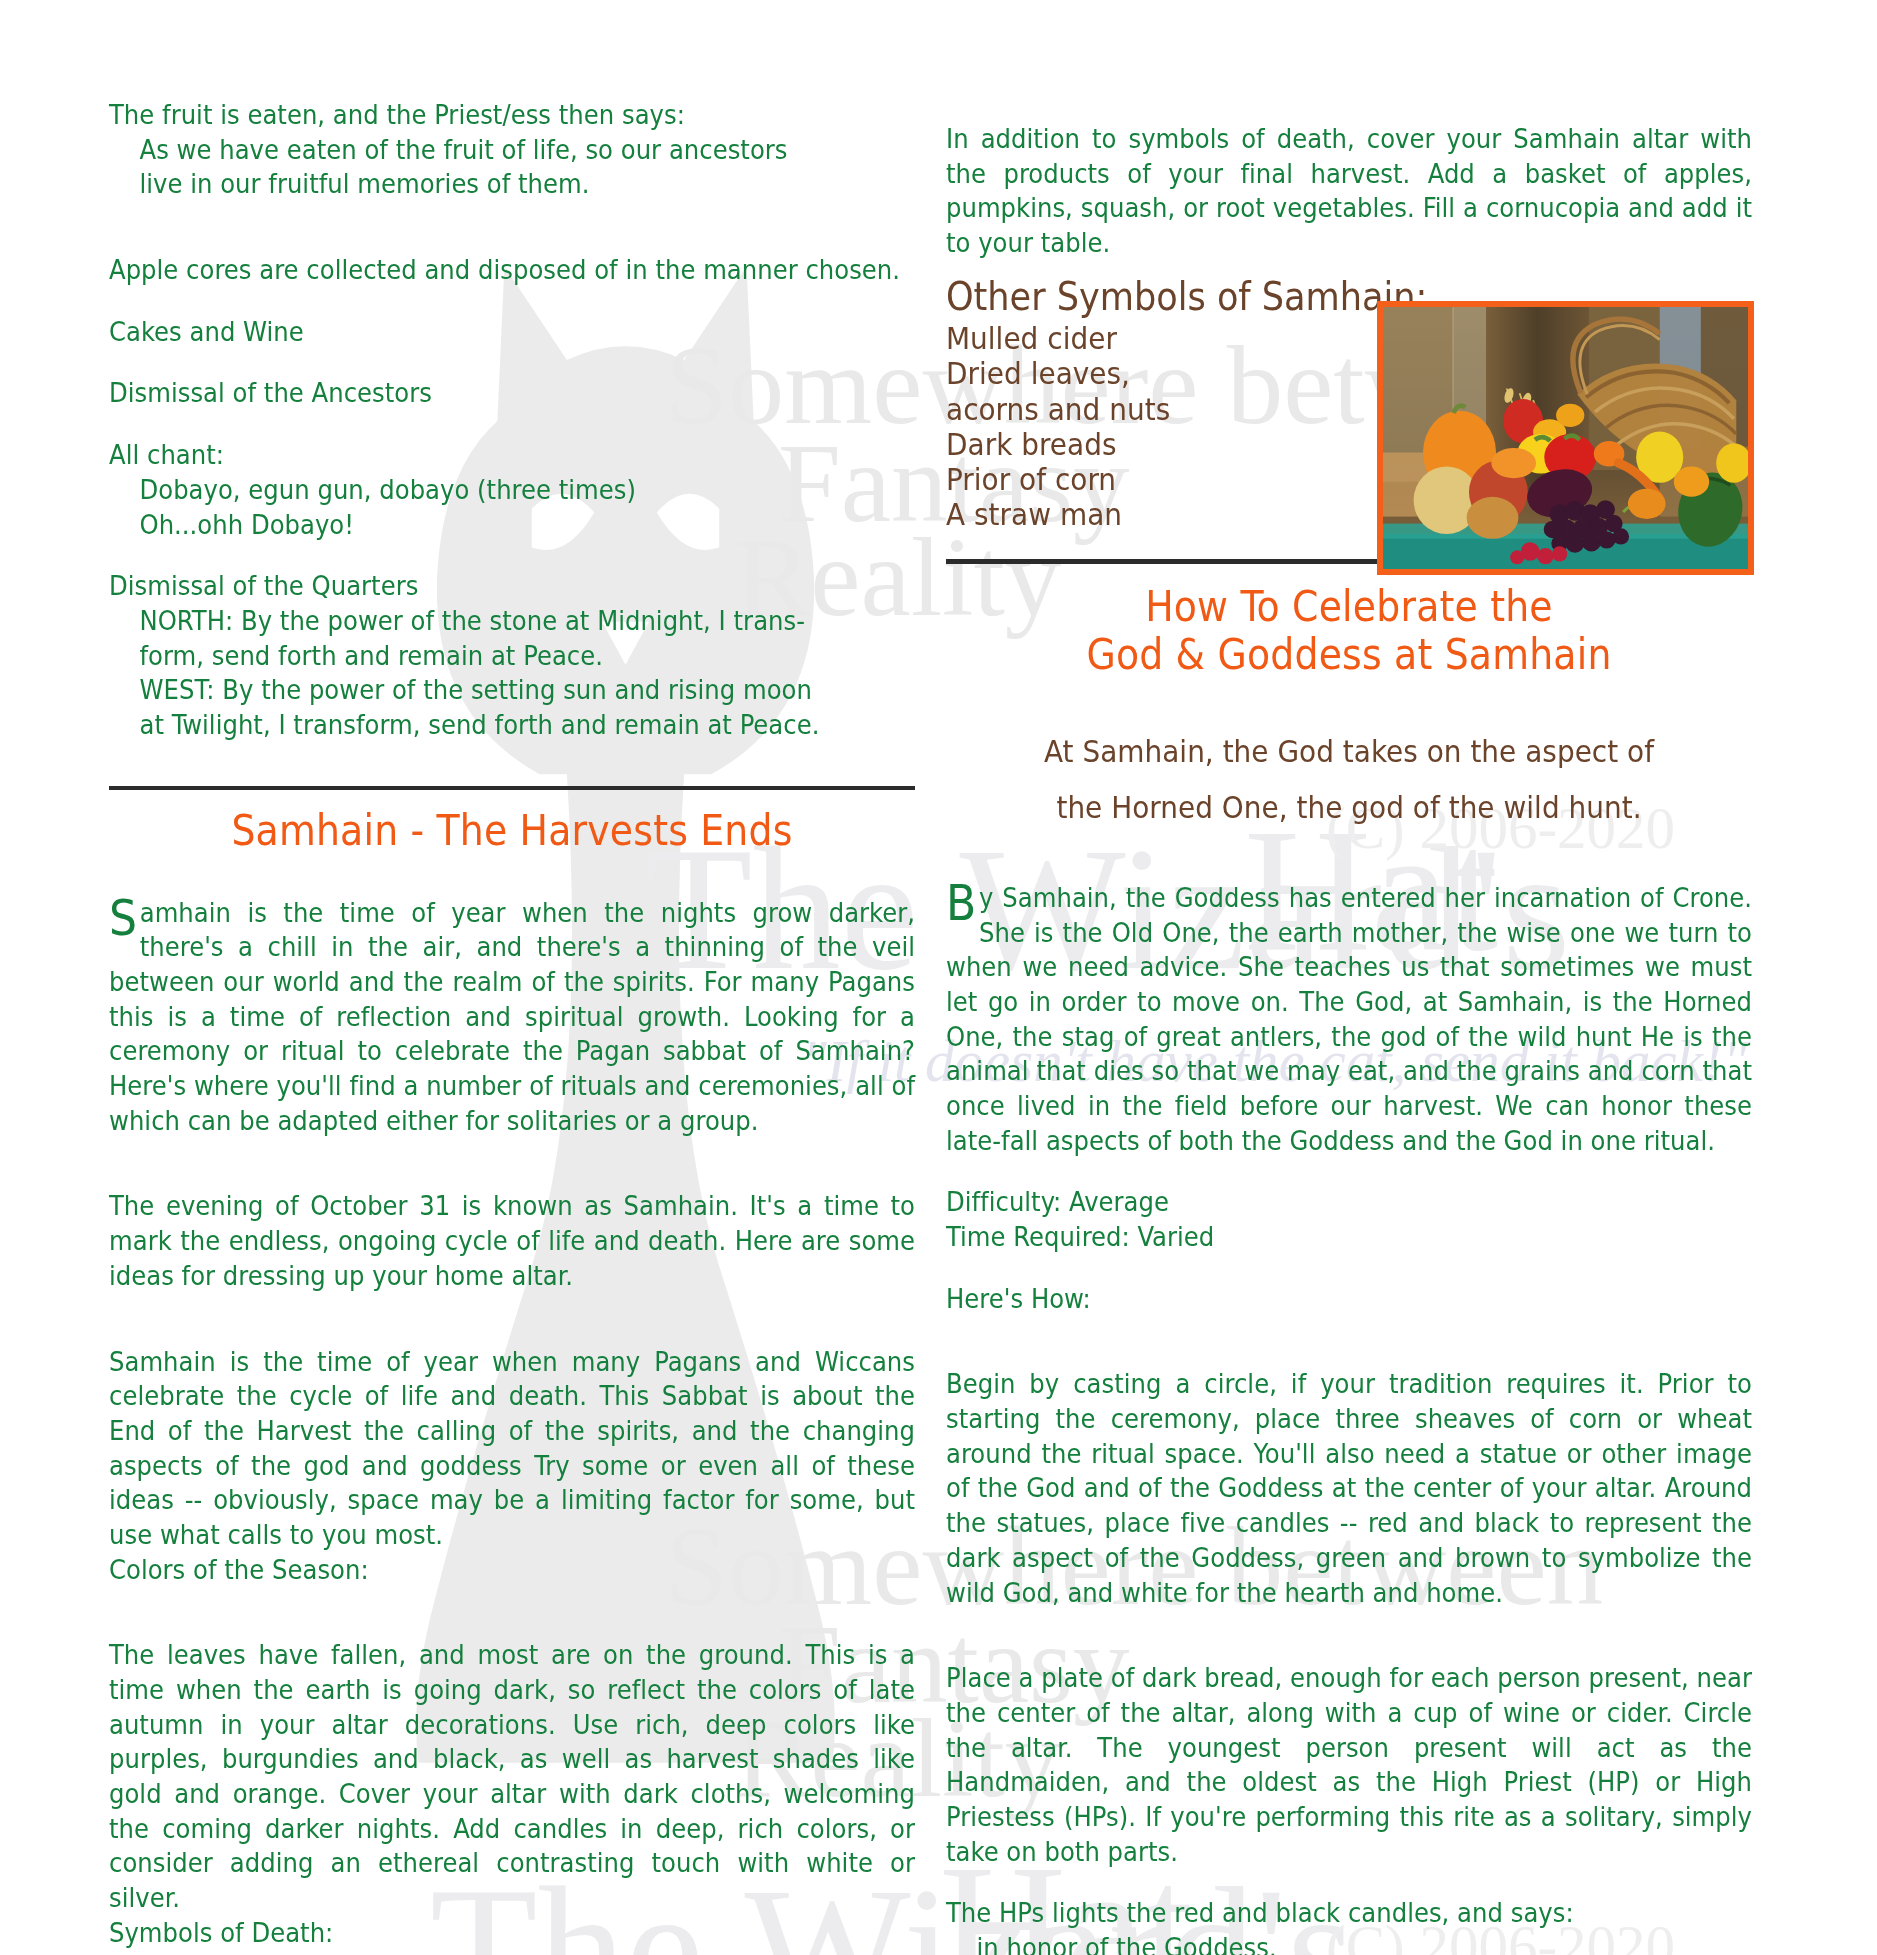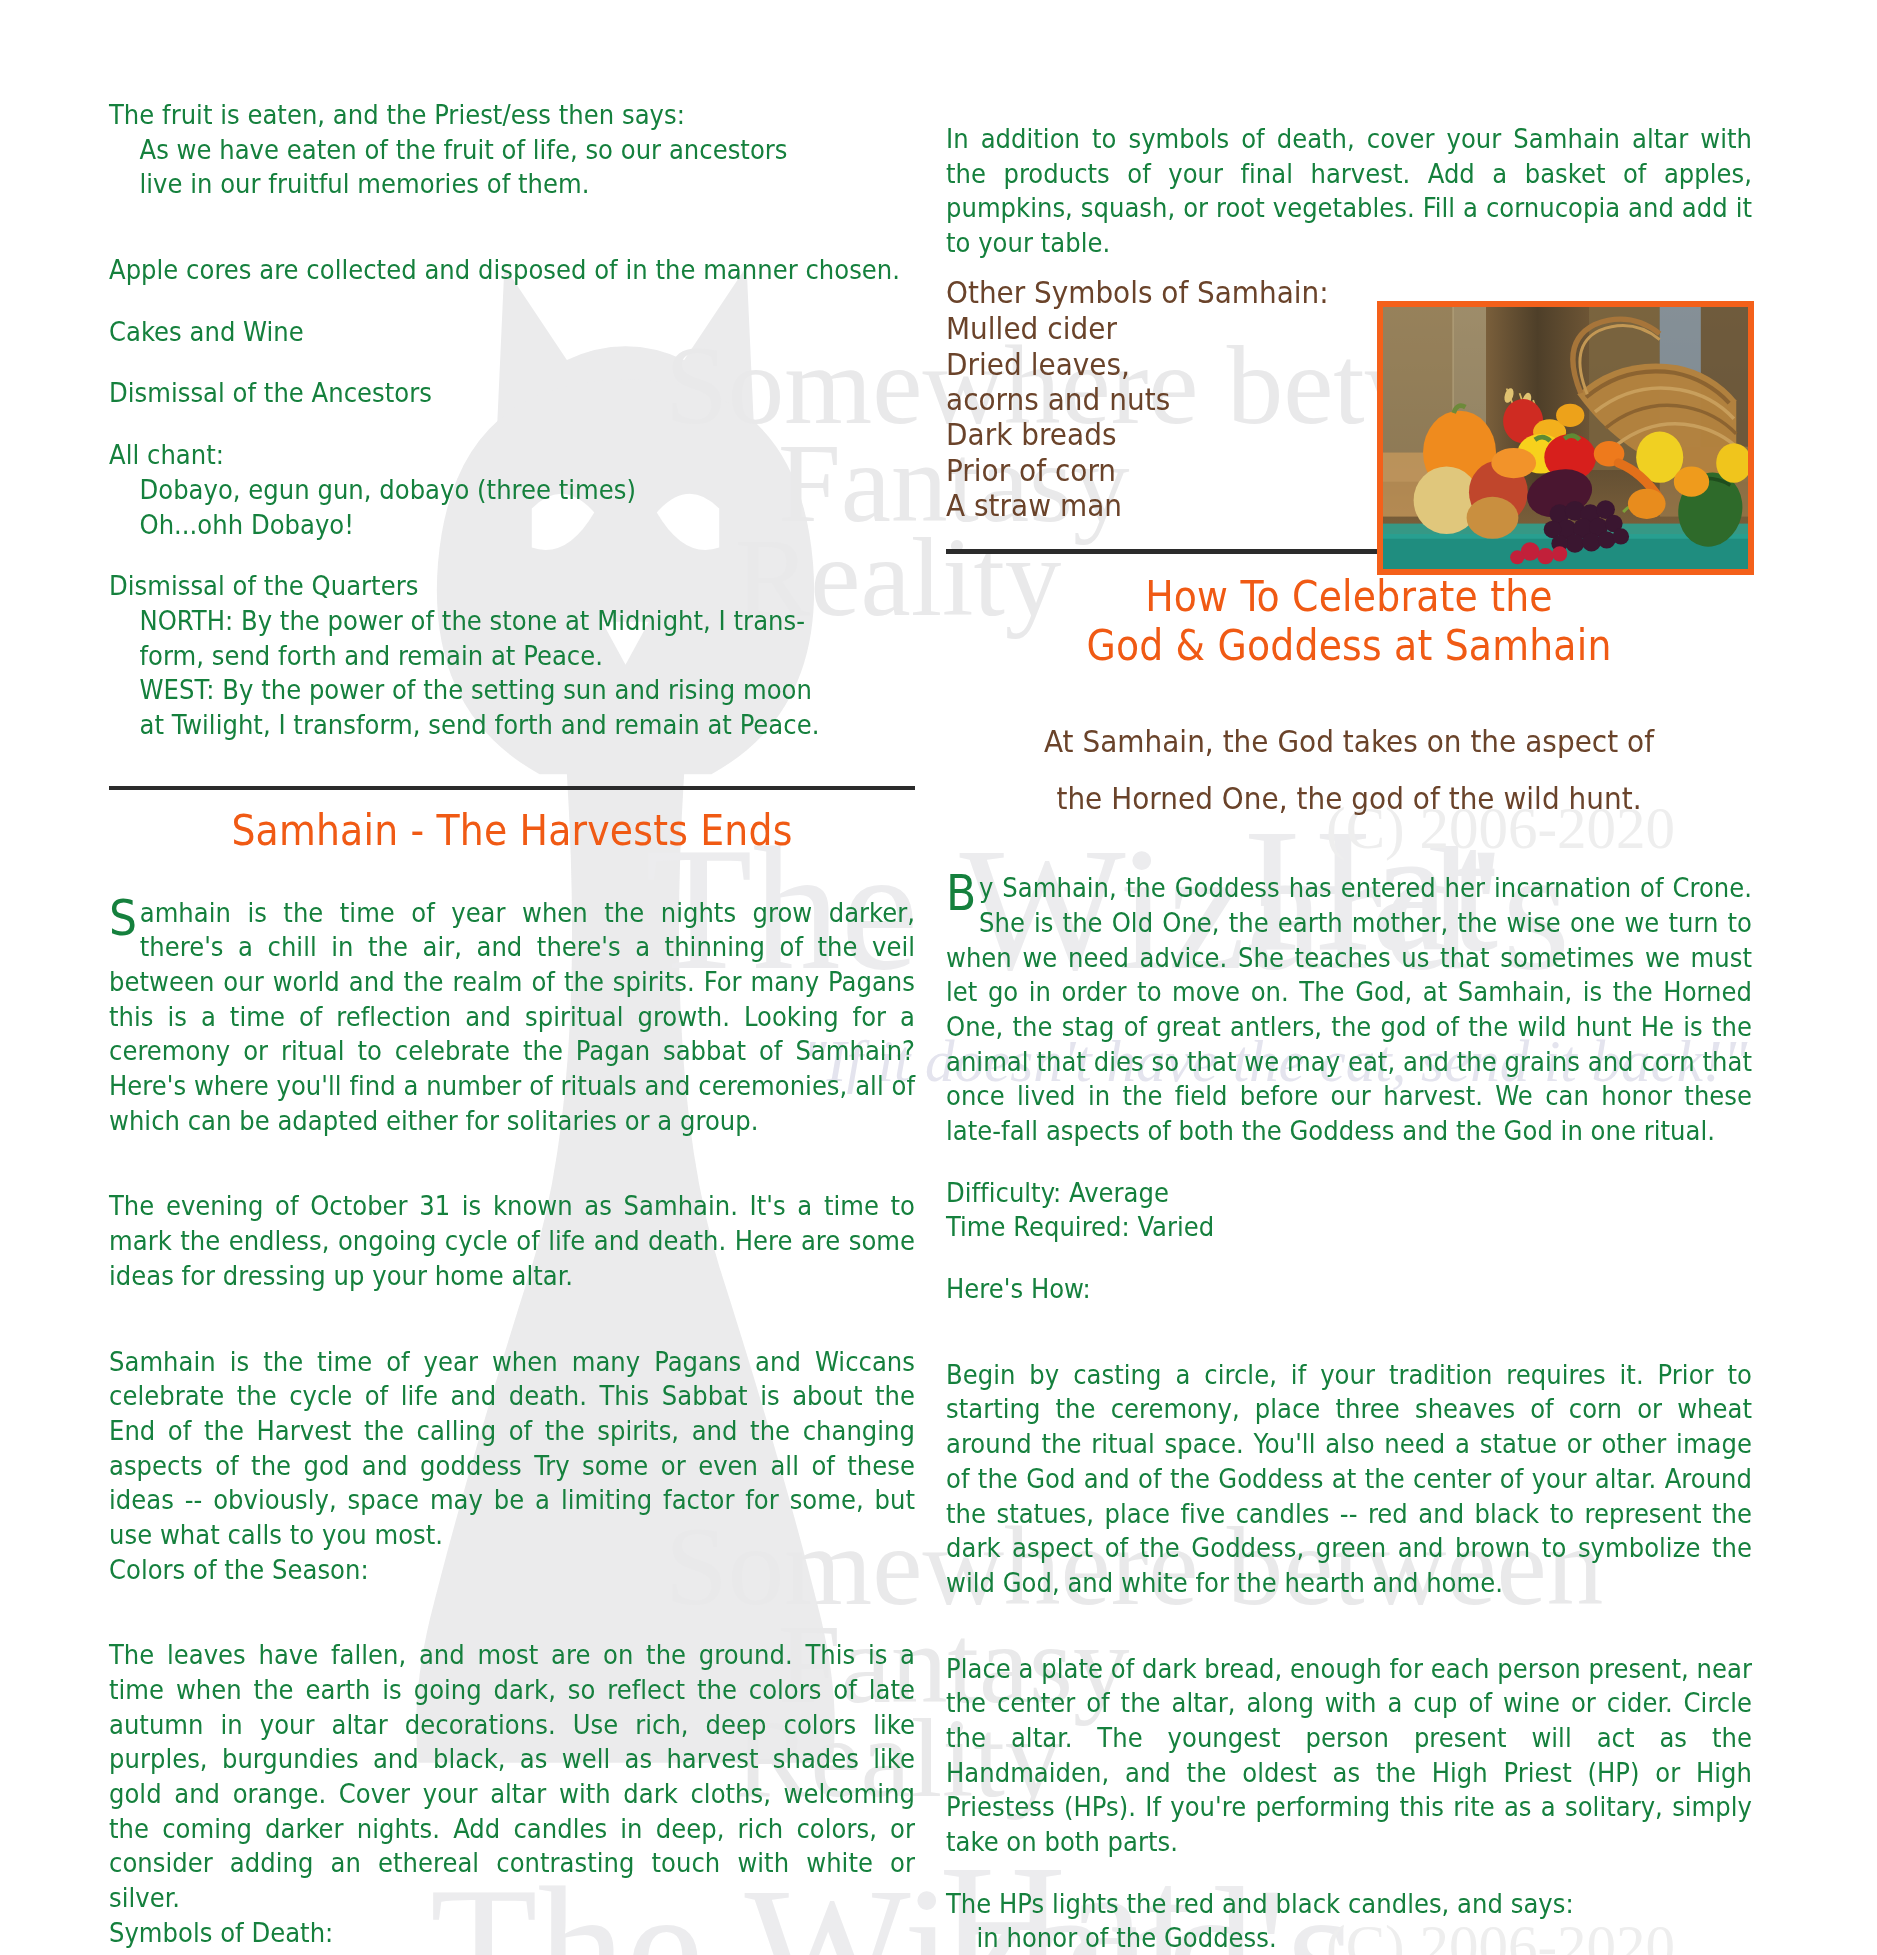--- a/index.html
+++ b/index.html
@@ -86,21 +86,21 @@
     margin:0;
     font-size:42px;
     font-weight:normal;
     color:#f05a14;
     text-align:center;
     line-height:1.16;
     letter-spacing:0.2px;
   }
   h3.sub-head{
     margin:0;
-    font-size:31px;
+    font-size:39px;
     font-weight:normal;
     color:#6a432a;
     line-height:1.2;
   }
   .brown-list .line{
     color:#6a432a;
     font-size:31px;
     line-height:1.14;
   }
   .intro-brown{

